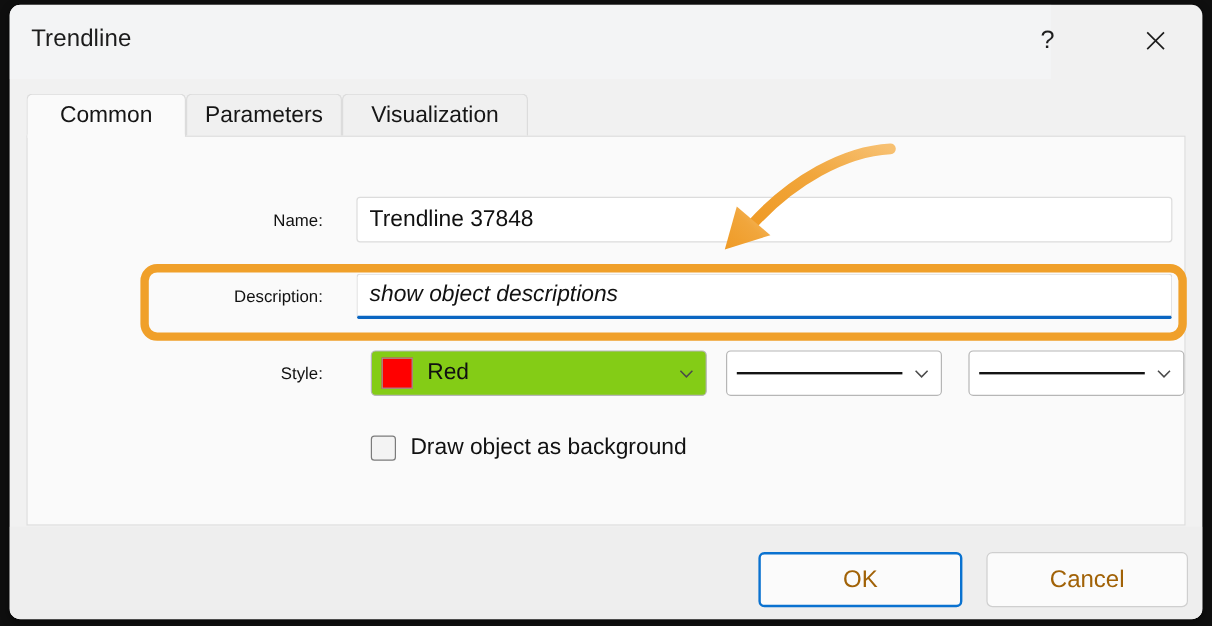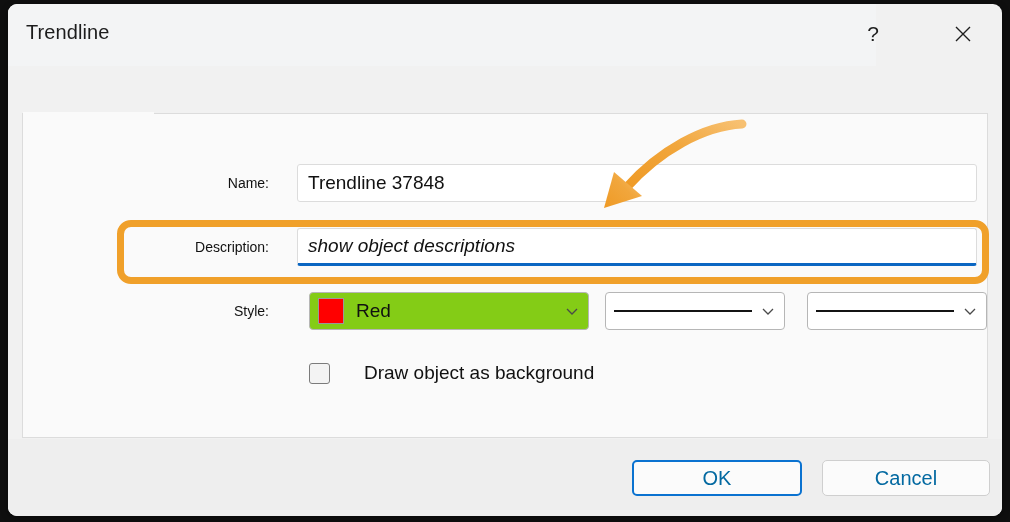--- a/index.html
+++ b/index.html
@@ -213,21 +213,20 @@
   }
   .chev svg { display: block; }
 
   
   #checkbox-row {
     position: absolute;
     left: 286px;
     top: 0;
     display: flex;
     align-items: center;
-    gap: 22px;
   }
   #checkbox-box {
     width: 21px;
     height: 21px;
     box-sizing: border-box;
     border: 1.6px solid #7b7b7b;
     border-radius: 3px;
     background: #f3f3f3;
     flex: 0 0 auto;
   }
@@ -242,27 +241,27 @@
     position: absolute;
     left: 0;
     top: 435px;
     width: 994px;
     height: 77px;
     background: #eeeeee;
   }
   .dlgbtn {
     position: absolute;
     top: 21px;
-    height: 36px;
+    height: 46px;
     box-sizing: border-box;
     display: flex;
     align-items: center;
     justify-content: center;
     font-size: 20px;
-    color: #0369a1;
+    color: #a16207;
     background: #fbfbfb;
     border: 1px solid #cfcfcf;
     border-radius: 5px;
     cursor: default;
   }
   #ok-button {
     left: 624px;
     width: 170px;
     border: 2px solid #0a72d0;
   }
@@ -308,20 +307,31 @@
 
     <div class="titlebtn" id="close-btn">
       <span>
         <svg width="18" height="18" viewBox="0 0 18 18">
           <path d="M2 2 L16 16 M16 2 L2 16" stroke="#1e1e1e" stroke-width="1.4" fill="none"></path>
         </svg>
       </span>
     </div>
   </div>
 
+  <div id="tabstrip">
+    <div class="tab active" id="tab-common">
+      <span>Common</span>
+    </div>
+    <div class="tab" id="tab-parameters">
+      <span>Parameters</span>
+    </div>
+    <div class="tab" id="tab-visualization">
+      <span>Visualization</span>
+    </div>
+  </div>
   <div id="tab-mask"></div>
 
   <div id="panel">
 
     <div class="row" id="row-name">
       <div class="rowlabel">Name:</div>
       <div class="textfield">
         <span>Trendline 37848</span>
       </div>
     </div>

